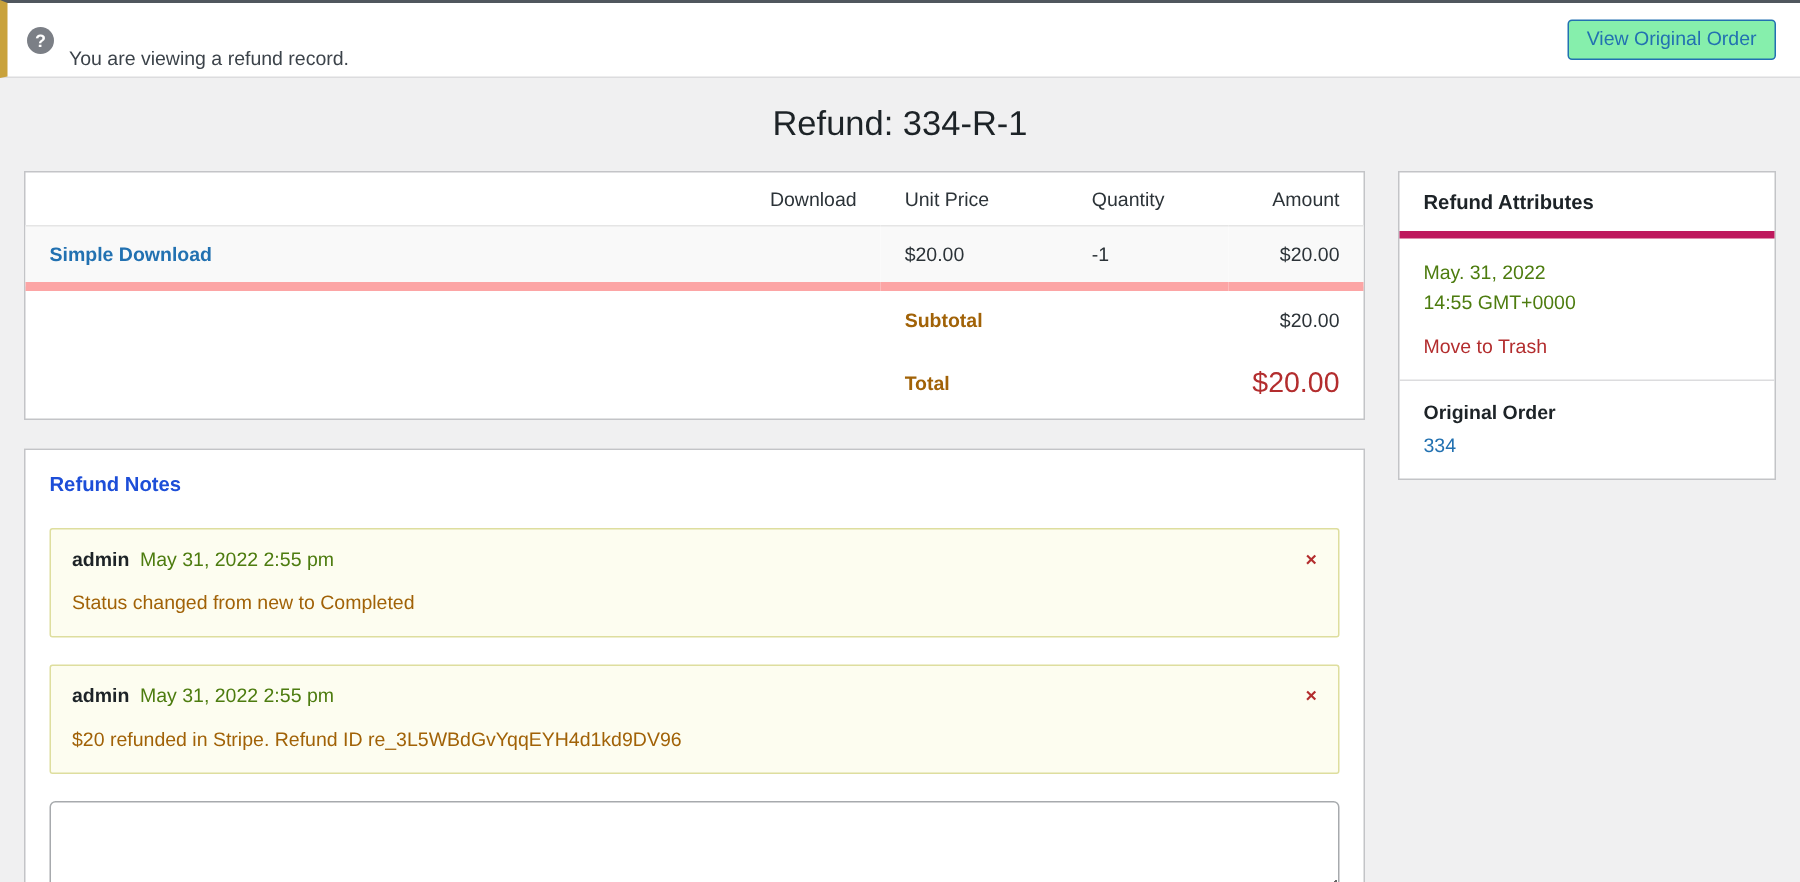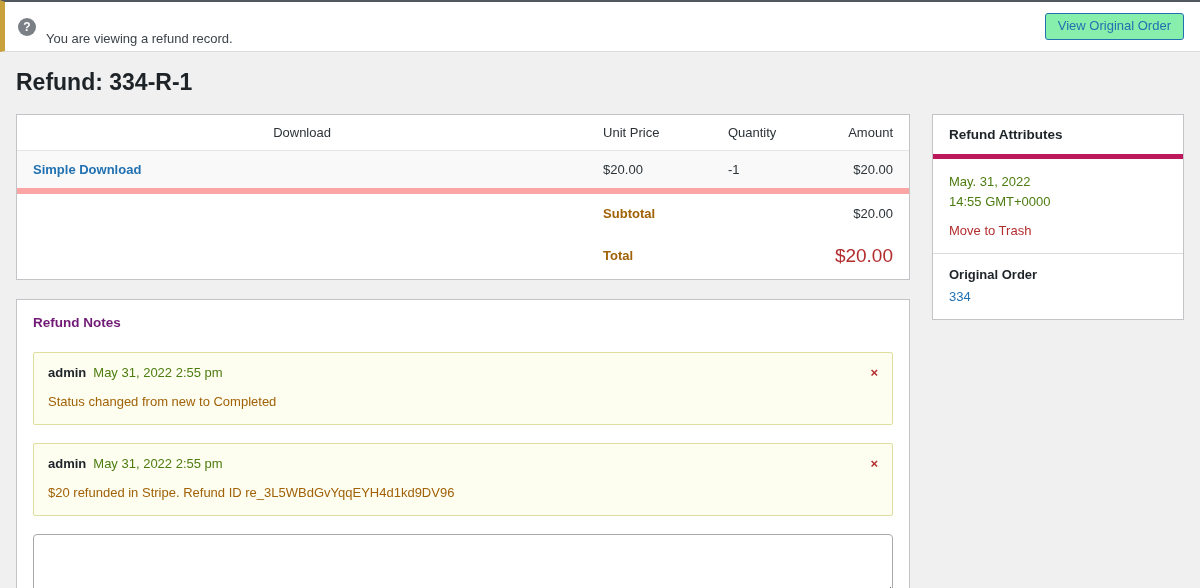--- a/index.html
+++ b/index.html
@@ -49,37 +49,38 @@
     font-family: "Liberation Sans", sans-serif;
     line-height: 1.15;
     cursor: pointer;
     white-space: nowrap;
   }
   .notice .btn-secondary { margin-left: auto; }
   
   .wrap { padding: 10px 16px 0; }
   h1.page-title {
     font-size: 23px;
-    font-weight: 700;
+    font-weight: 400;
     color: #1d2327;
     line-height: 1.3;
     padding: 6px 0 4px;
     margin-bottom: 12px;
+    text-align: center;
   }
   .columns { display: flex; gap: 22px; align-items: flex-start; }
   .main-col { flex: 1 1 auto; min-width: 0; }
   .side-col { flex: 0 0 252px; width: 252px; }
   .panel {
     background: #fff;
     border: 1px solid #c3c4c7;
   }
   
   table.items { width: 100%; border-collapse: collapse; }
   table.items th {
-    text-align: center;
+    text-align: right;
     font-weight: 400;
     color: #2c3338;
     padding: 10px 16px;
     border-bottom: 1px solid #e5e5e5;
   }
   table.items th.num, table.items td.num { text-align: left; }
   table.items th.amount, table.items td.amount { text-align: right; }
   table.items td { padding: 11px 16px; }
   tr.item-row td { background: #f9f9f9; border-bottom: 6px solid #fca5a5; }
   .download-link { color: #2271b1; font-weight: 700; text-decoration: none; cursor: pointer; }
@@ -110,21 +111,21 @@
     display: inline-block;
     margin-top: 7px;
     text-decoration: none;
     cursor: pointer;
   }
   
   .notes-panel { margin-top: 19px; }
   .notes-panel .panel-head-plain {
     font-weight: 700;
     font-size: 13.5px;
-    color: #701a75;
+    color: #1d4ed8;
     padding: 15px 16px 10px;
   }
   .notes-list { padding-top: 12px; }
   .note-card {
     margin: 0 16px 18px;
     background: #fdfdf0;
     border: 1px solid #dede9e;
     border-radius: 2px;
     padding: 12px 14px 15px;
   }

